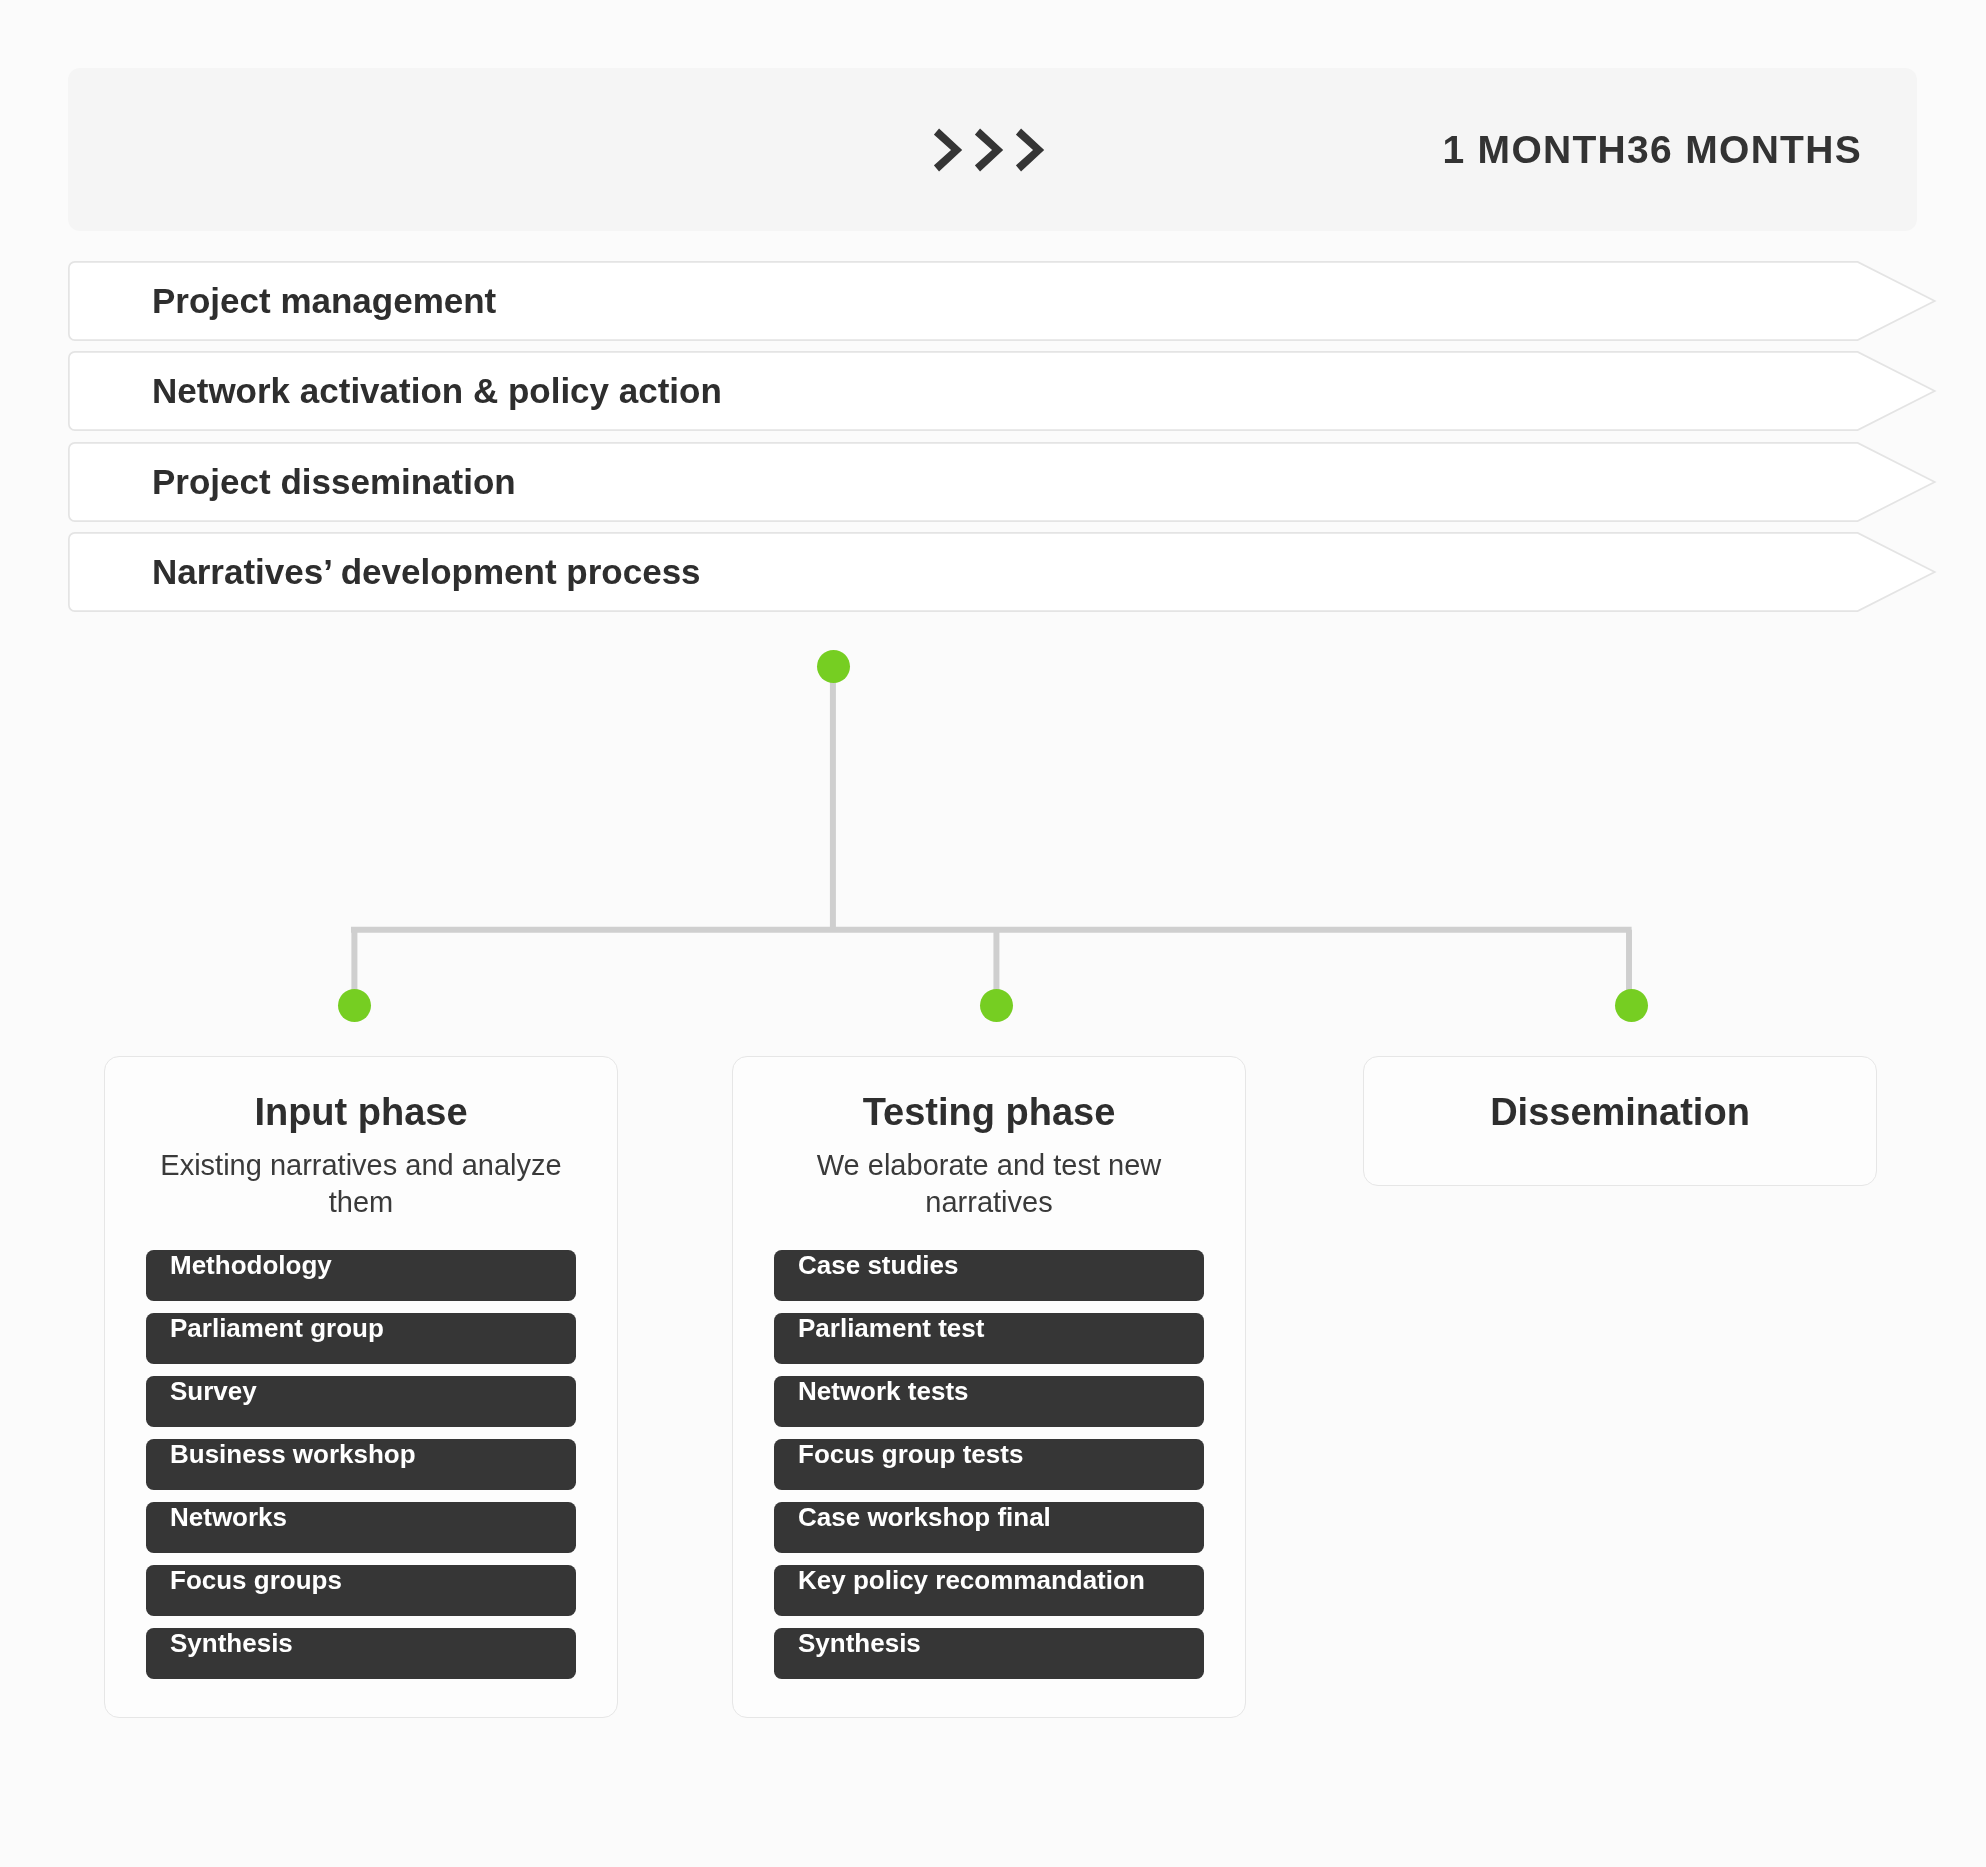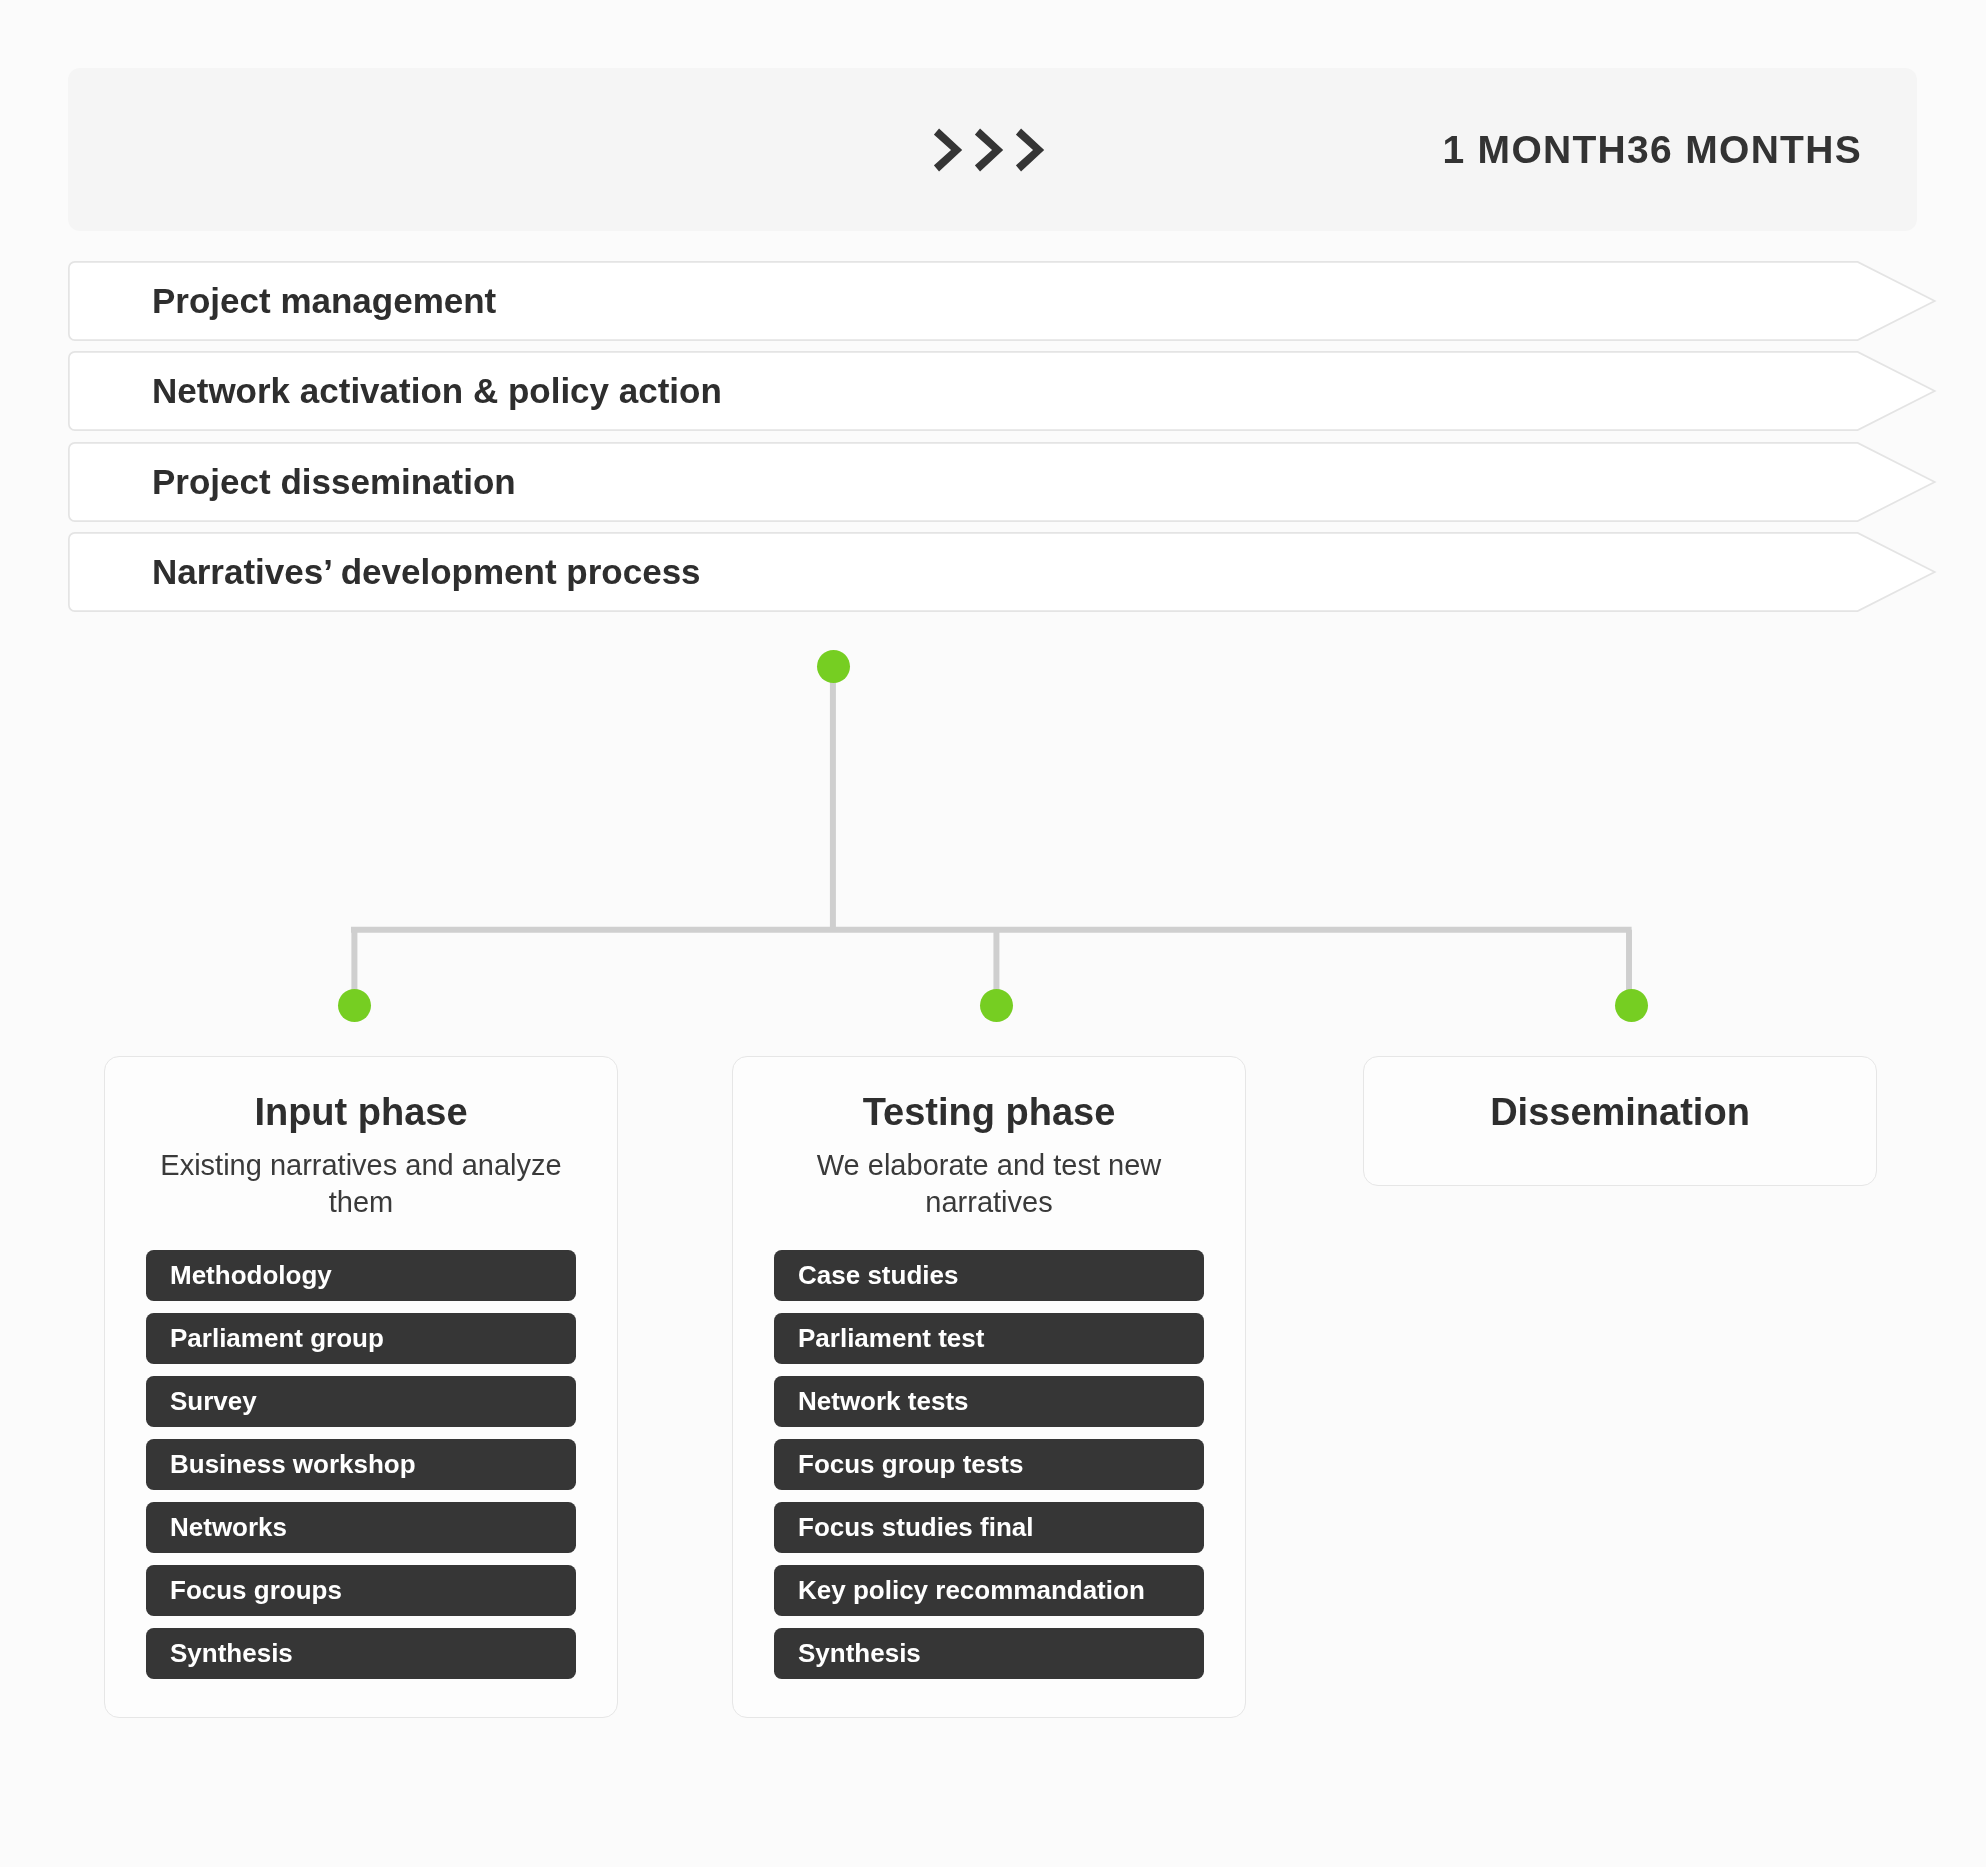--- a/index.html
+++ b/index.html
@@ -134,21 +134,21 @@
     margin-bottom: 29px;
   }
   .card-diss .card-sub { margin-bottom: 6.8px; }
 
   .chip-list { display: flex; flex-direction: column; gap: 12px; }
   .chip {
     background: #363636;
     border-radius: 7.7px;
     height: 51px;
     display: flex;
-    align-items: center;
+    align-items: flex-start;
     padding: 0 24px;
   }
   .chip-text {
     color: #ffffff;
     font-size: 26px;
     font-weight: 700;
     white-space: nowrap;
   }
 </style>
 </head>
@@ -260,21 +260,21 @@
       <div class="chip">
           <span class="chip-text">Parliament test</span>
         </div>
       <div class="chip">
           <span class="chip-text">Network tests</span>
         </div>
       <div class="chip">
           <span class="chip-text">Focus group tests</span>
         </div>
       <div class="chip">
-          <span class="chip-text">Focus studies final</span>
+          <span class="chip-text">Case workshop final</span>
         </div>
       <div class="chip">
           <span class="chip-text">Key policy recommandation</span>
         </div>
       <div class="chip">
           <span class="chip-text">Synthesis</span>
         </div>
     </div>
   </div>
 

